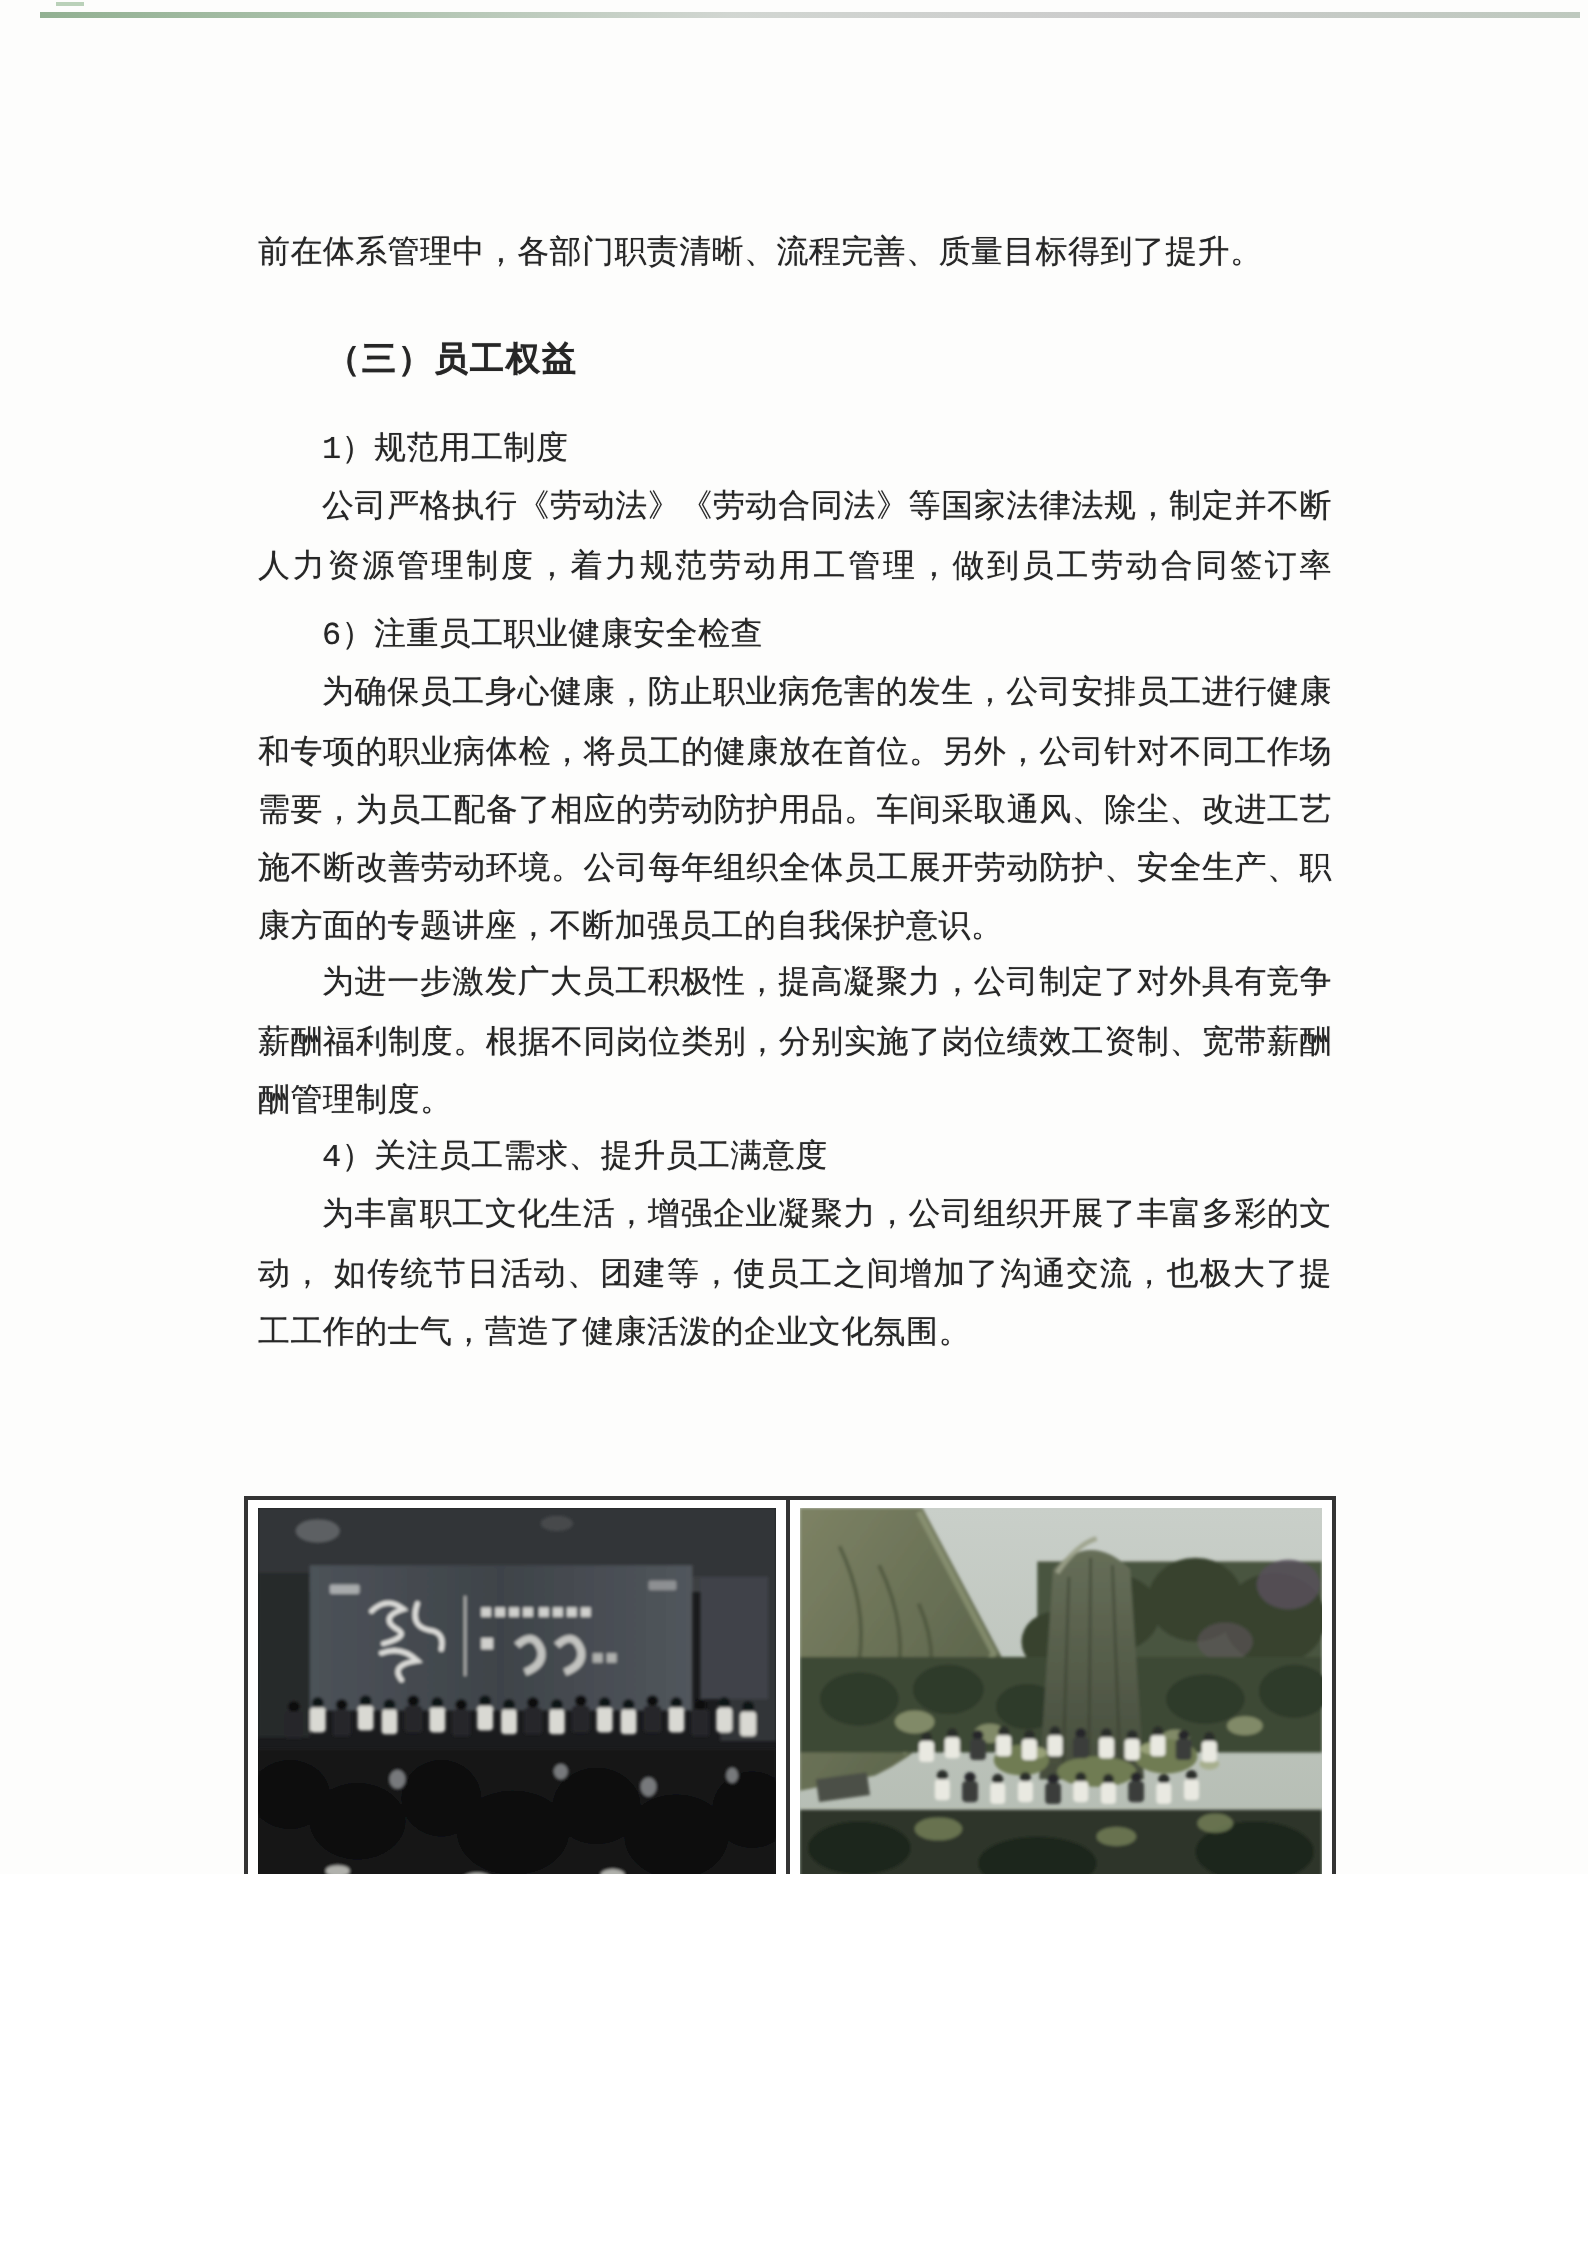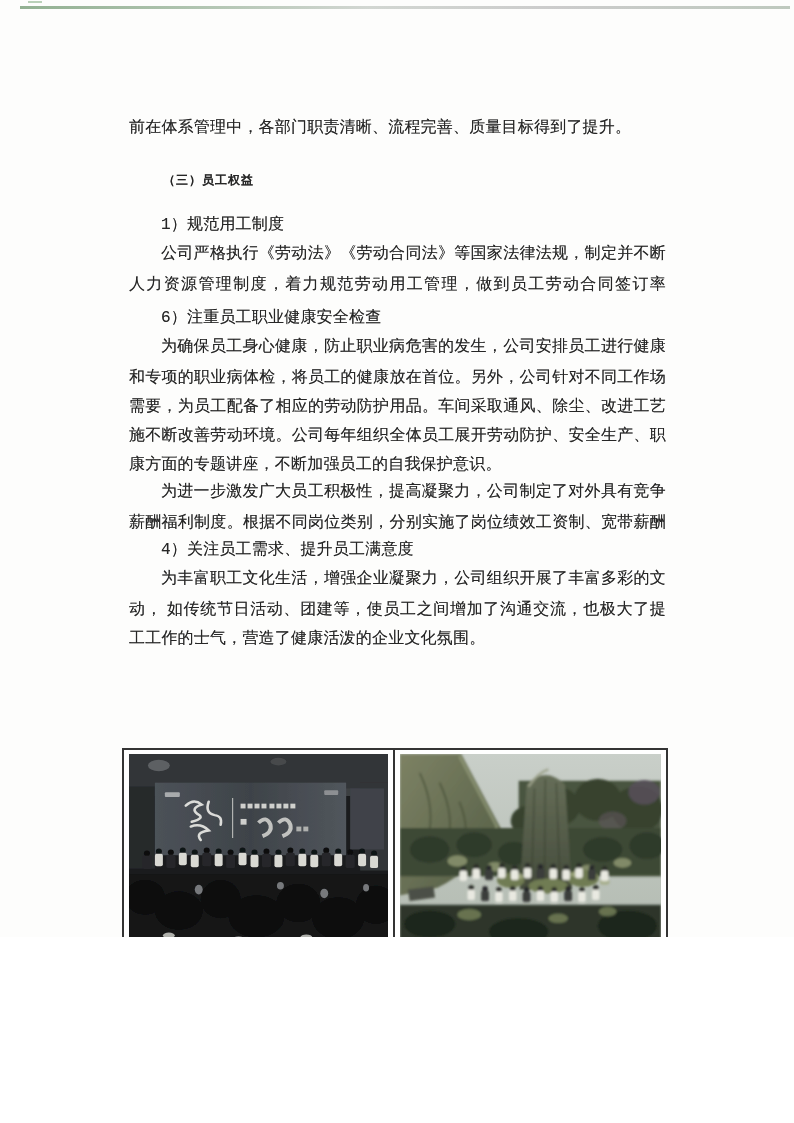--- a/index.html
+++ b/index.html
@@ -16,21 +16,21 @@
   .top-rule-tick{position:absolute;left:28px;top:1px;width:14px;height:2px;background:#9dbd9d;opacity:.7;}
 
   
   .doc{position:absolute;left:129px;top:112px;width:537px;font-size:16px;line-height:29px;
        letter-spacing:.2px;text-shadow:0 0 .4px rgba(45,45,45,.55);}
   .ln{height:29px;white-space:nowrap;}
   .ln.j{white-space:normal;text-align:justify;text-align-last:justify;text-justify:inter-character;overflow:hidden;}
   .ln.in{padding-left:32px;font-family:Liberation Mono, monospace;}
   .ln.in.j{padding-left:0;text-indent:32px;}
   .ln.mt6{margin-top:6px;}
-  .hd{margin:24px 0 16px 0;padding-left:34px;font-weight:bold;font-size:12px;line-height:30px;letter-spacing:1px;}
+  .hd{margin:24px 0 16px 0;padding-left:34px;font-weight:bold;font-size:17px;line-height:30px;letter-spacing:1px;}
 
   
   .photo-table{
     position:absolute;left:122px;top:748px;width:546px;height:227px;background:#ffffff;
     border:2px solid #343434;box-sizing:border-box;display:grid;
     grid-template-columns:1fr 1fr;grid-template-rows:1fr 24px;
   }
   .pt-cell{box-sizing:border-box;padding:4px 5px;overflow:hidden;}
   .pt-cell.c0{border-right:2px solid #343434;}
   .pt-photo{width:100%;height:100%;display:block;}
@@ -63,20 +63,21 @@
     <div class="ln in j">公司严格执行《劳动法》《劳动合同法》等国家法律法规，制定并不断完善</div>
     <div class="ln j">人力资源管理制度，着力规范劳动用工管理，做到员工劳动合同签订率 100%，</div>
     <div class="ln in mt6">6）注重员工职业健康安全检查</div>
     <div class="ln in j">为确保员工身心健康，防止职业病危害的发生，公司安排员工进行健康体检</div>
     <div class="ln j">和专项的职业病体检，将员工的健康放在首位。另外，公司针对不同工作场所的</div>
     <div class="ln j">需要，为员工配备了相应的劳动防护用品。车间采取通风、除尘、改进工艺等措</div>
     <div class="ln j">施不断改善劳动环境。公司每年组织全体员工展开劳动防护、安全生产、职业健</div>
     <div class="ln">康方面的专题讲座，不断加强员工的自我保护意识。</div>
     <div class="ln in j">为进一步激发广大员工积极性，提高凝聚力，公司制定了对外具有竞争性的</div>
     <div class="ln j">薪酬福利制度。根据不同岗位类别，分别实施了岗位绩效工资制、宽带薪酬等薪</div>
+    <div class="ln">酬管理制度。</div>
     <div class="ln in">4）关注员工需求、提升员工满意度</div>
     <div class="ln in j">为丰富职工文化生活，增强企业凝聚力，公司组织开展了丰富多彩的文体活</div>
     <div class="ln j">动， 如传统节日活动、团建等，使员工之间增加了沟通交流，也极大了提高员</div>
     <div class="ln">工工作的士气，营造了健康活泼的企业文化氛围。</div>
   </div>
 
   <div class="photo-table">
 
     <div class="pt-cell c0">
       <svg class="pt-photo" viewBox="0 0 260 200" preserveAspectRatio="none" xmlns="http://www.w3.org/2000/svg">

